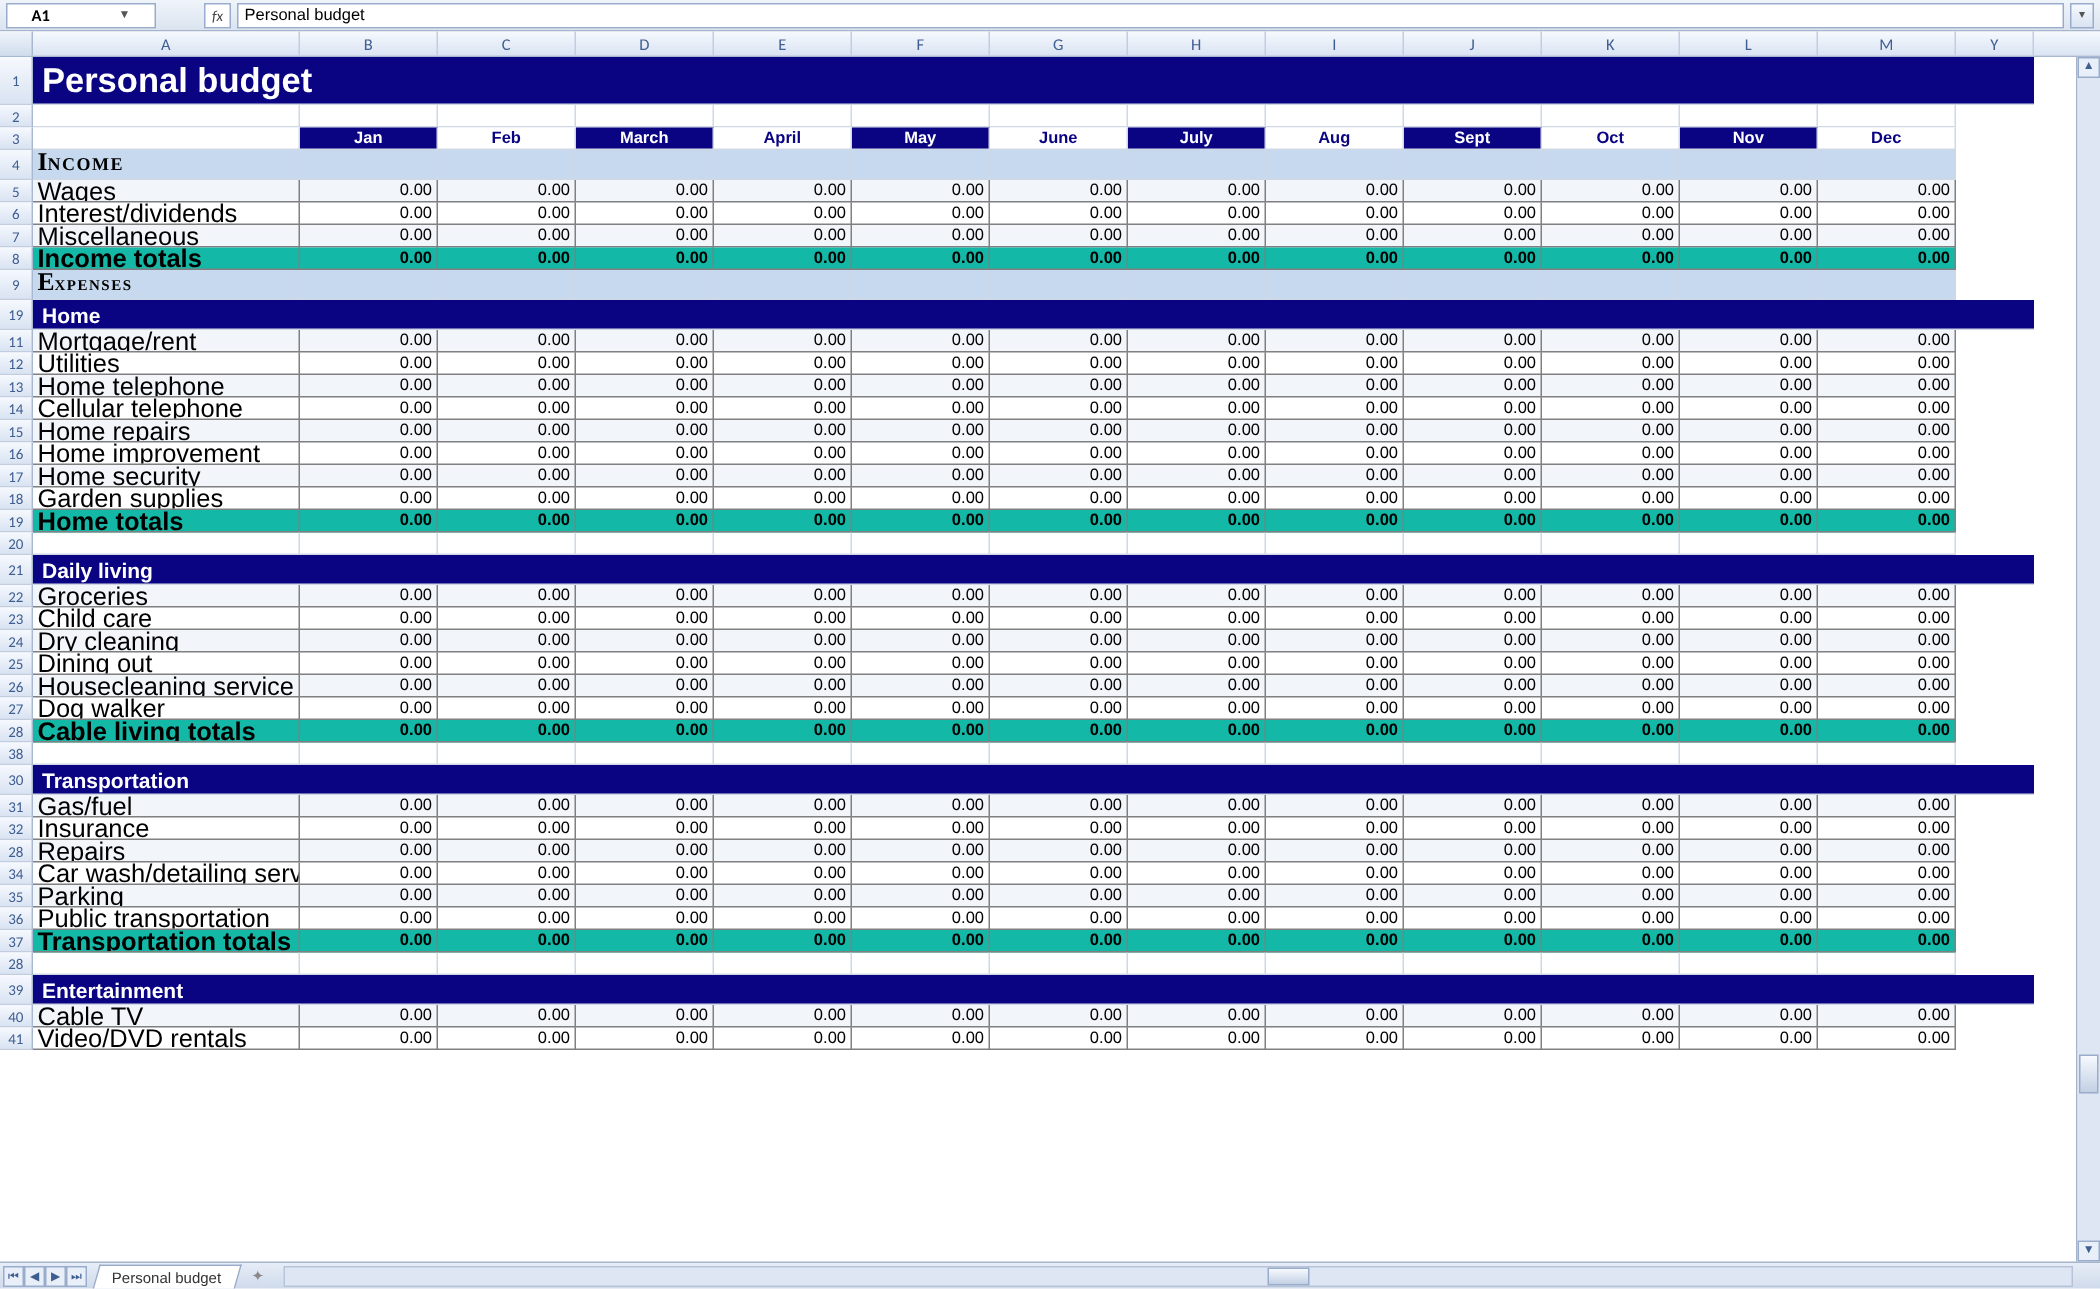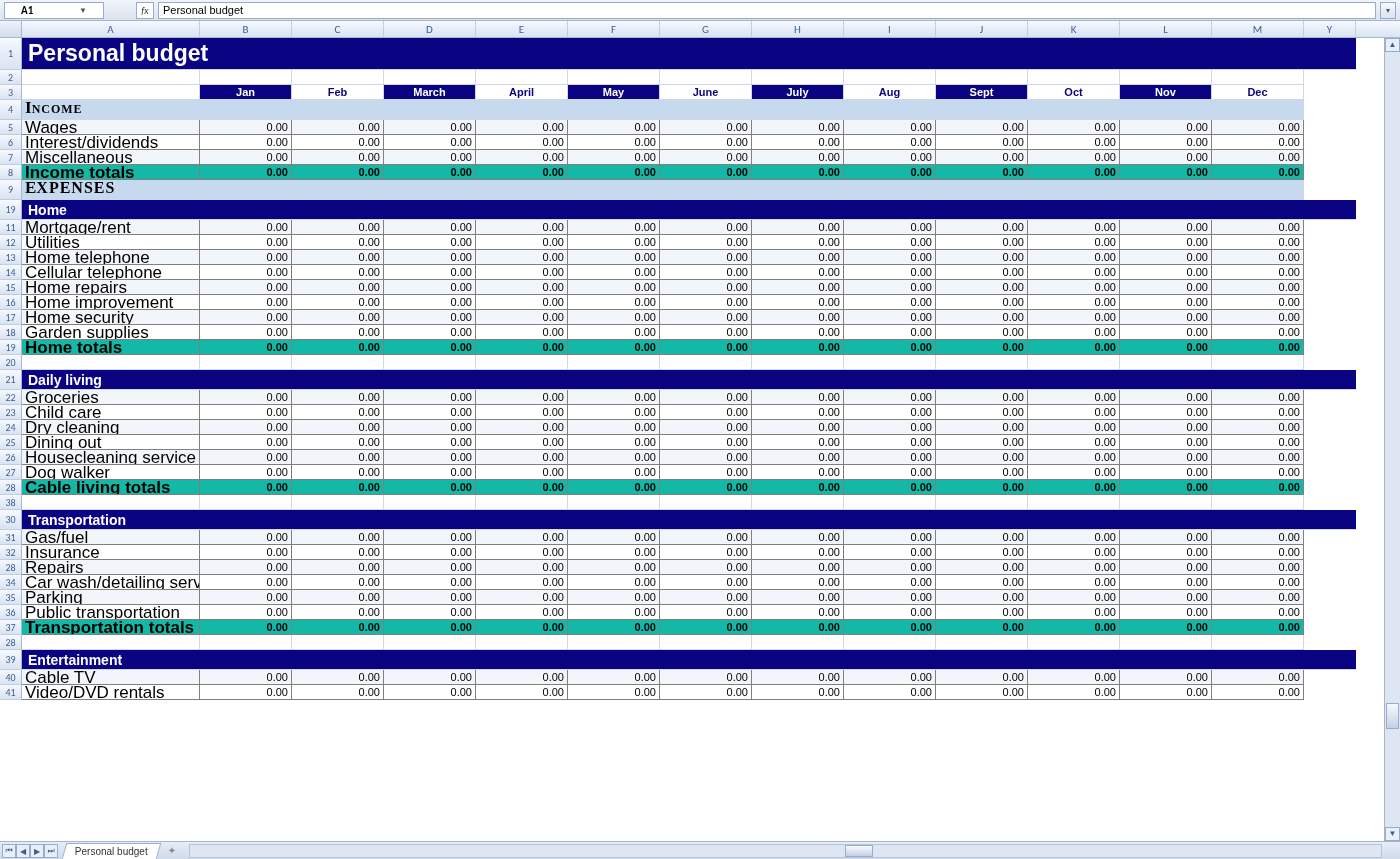--- a/index.html
+++ b/index.html
@@ -314,21 +314,21 @@
       <div class="cell c-M ">0.00</div>
       <div class="cell c-M ">0.00</div>
       <div class="cell c-M ">0.00</div>
       <div class="cell c-M ">0.00</div>
       <div class="cell c-M ">0.00</div>
       <div class="cell c-M ">0.00</div>
       <div class="cell c-M ">0.00</div>
     </div>
     <div class="row section-hdr">
       <div class="row-h" style="line-height:20px">9</div>
-      <div class="cell c-A"><b style="font-size:17px;font-family:'Times New Roman',serif">E</b><b style="font-size:16px;font-family:'Times New Roman',serif;letter-spacing:1px">XPENSES</b></div>
+      <div class="cell c-A"><b style="font-size:17px;font-family:'Times New Roman',serif">E</b><b style="font-size:10px;font-family:'Times New Roman',serif;letter-spacing:1px">XPENSES</b></div>
       <div class="cell c-M"></div>
       <div class="cell c-M"></div>
       <div class="cell c-M"></div>
       <div class="cell c-M"></div>
       <div class="cell c-M"></div>
       <div class="cell c-M"></div>
       <div class="cell c-M"></div>
       <div class="cell c-M"></div>
       <div class="cell c-M"></div>
       <div class="cell c-M"></div>

